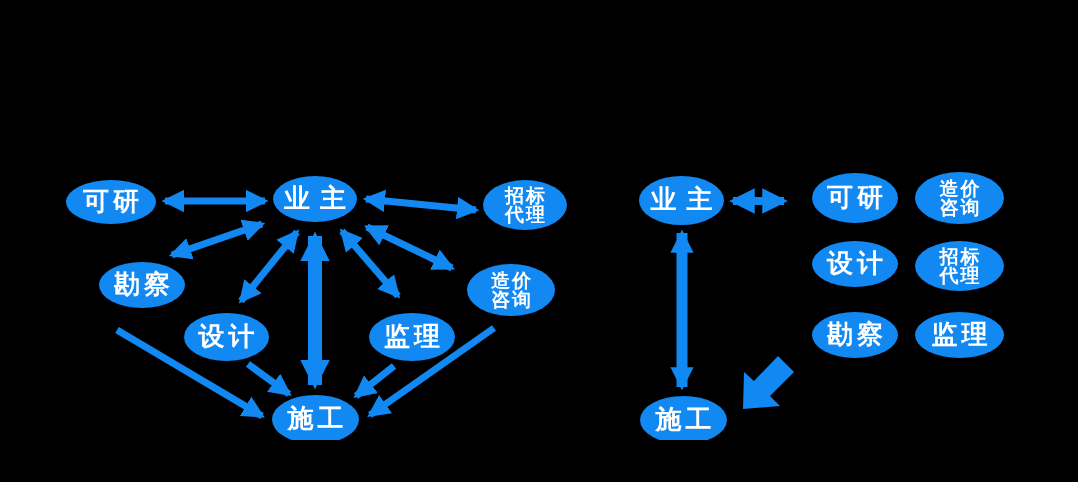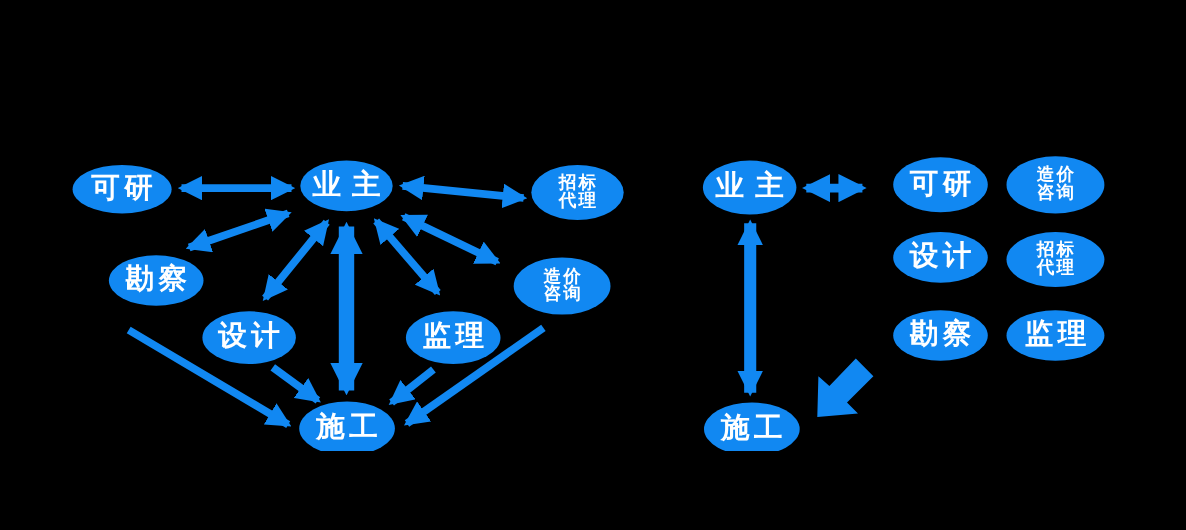--- a/index.html
+++ b/index.html
@@ -6,21 +6,22 @@
     --accent:#1188F2;
     --bg:#000000;
     --label:#FFFFFF;
   }
   html,body{margin:0;padding:0;background:var(--bg);}
   .canvas{
     position:relative;
     width:1078px;height:410px;
     background:var(--bg);
     overflow:hidden;
-    font-family:Liberation Mono, monospace;
+    font-family:Liberation Serif, serif;
+    margin-top:30px;
   }
   .arrow-layer{position:absolute;left:0;top:0;width:1078px;height:482px;}
   .arrow-layer line{stroke:var(--accent);}
   .arrow-layer .a7{stroke-width:7px;}
   .arrow-layer .a8{stroke-width:8px;}
   .arrow-layer .a11{stroke-width:11px;}
   .arrow-layer .a14{stroke-width:14px;}
   .arrow-layer polygon, .arrow-layer marker path{fill:var(--accent);}
   .node{
     position:absolute;
@@ -29,21 +30,21 @@
     color:var(--label);
     display:flex;align-items:center;justify-content:center;
     text-align:center;
     font-weight:bold;
     white-space:pre-line;
     line-height:1.02;
     box-sizing:border-box;
   }
   .node.single{font-size:26px;letter-spacing:4px;padding-left:4px;}
   .node.single.wide{letter-spacing:10px;padding-left:10px;}
-  .node.double{font-size:16px;letter-spacing:2px;padding-left:2px;}
+  .node.double{font-size:19px;letter-spacing:2px;padding-left:2px;}
 </style>
 </head>
 <body>
 
 <div class="canvas">
 
   <svg class="arrow-layer" viewBox="0 0 1078 482" xmlns="http://www.w3.org/2000/svg">
     <defs>
       <marker id="m3" viewBox="0 0 10 10" refX="8.5" refY="5" markerWidth="3.2" markerHeight="3.2" orient="auto-start-reverse">
         <path d="M0,0 L10,5 L0,10 z"></path>

